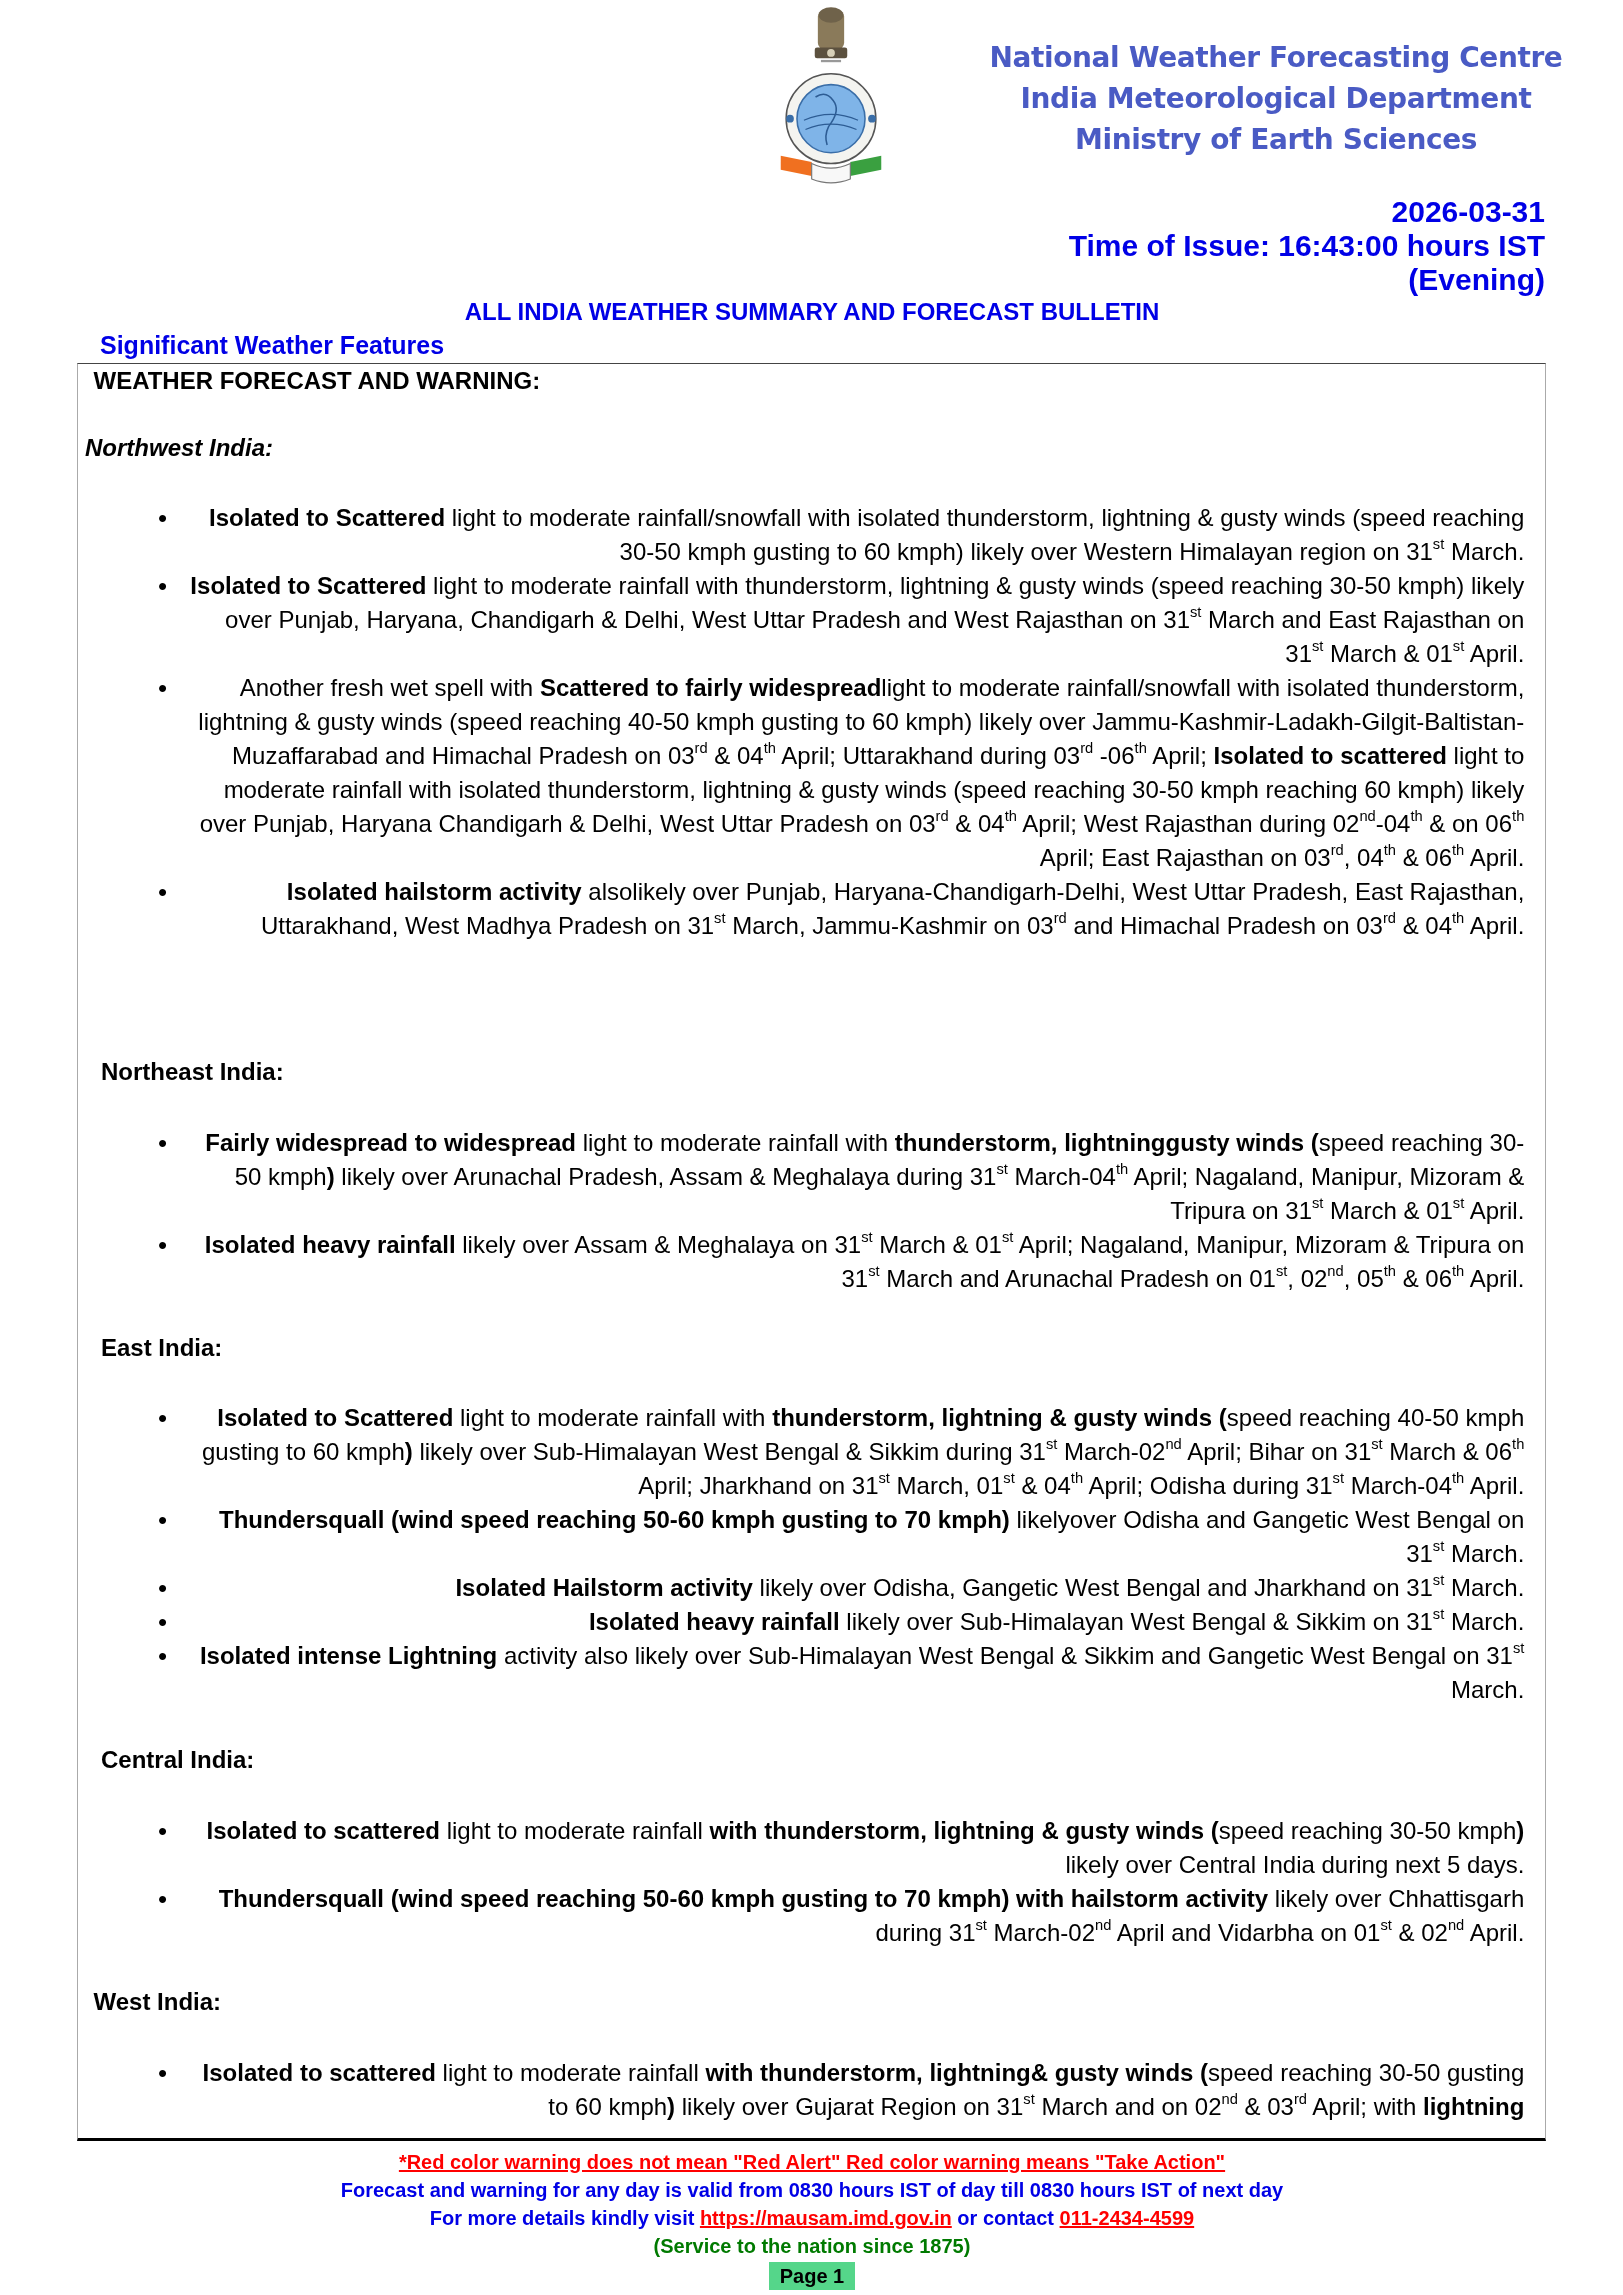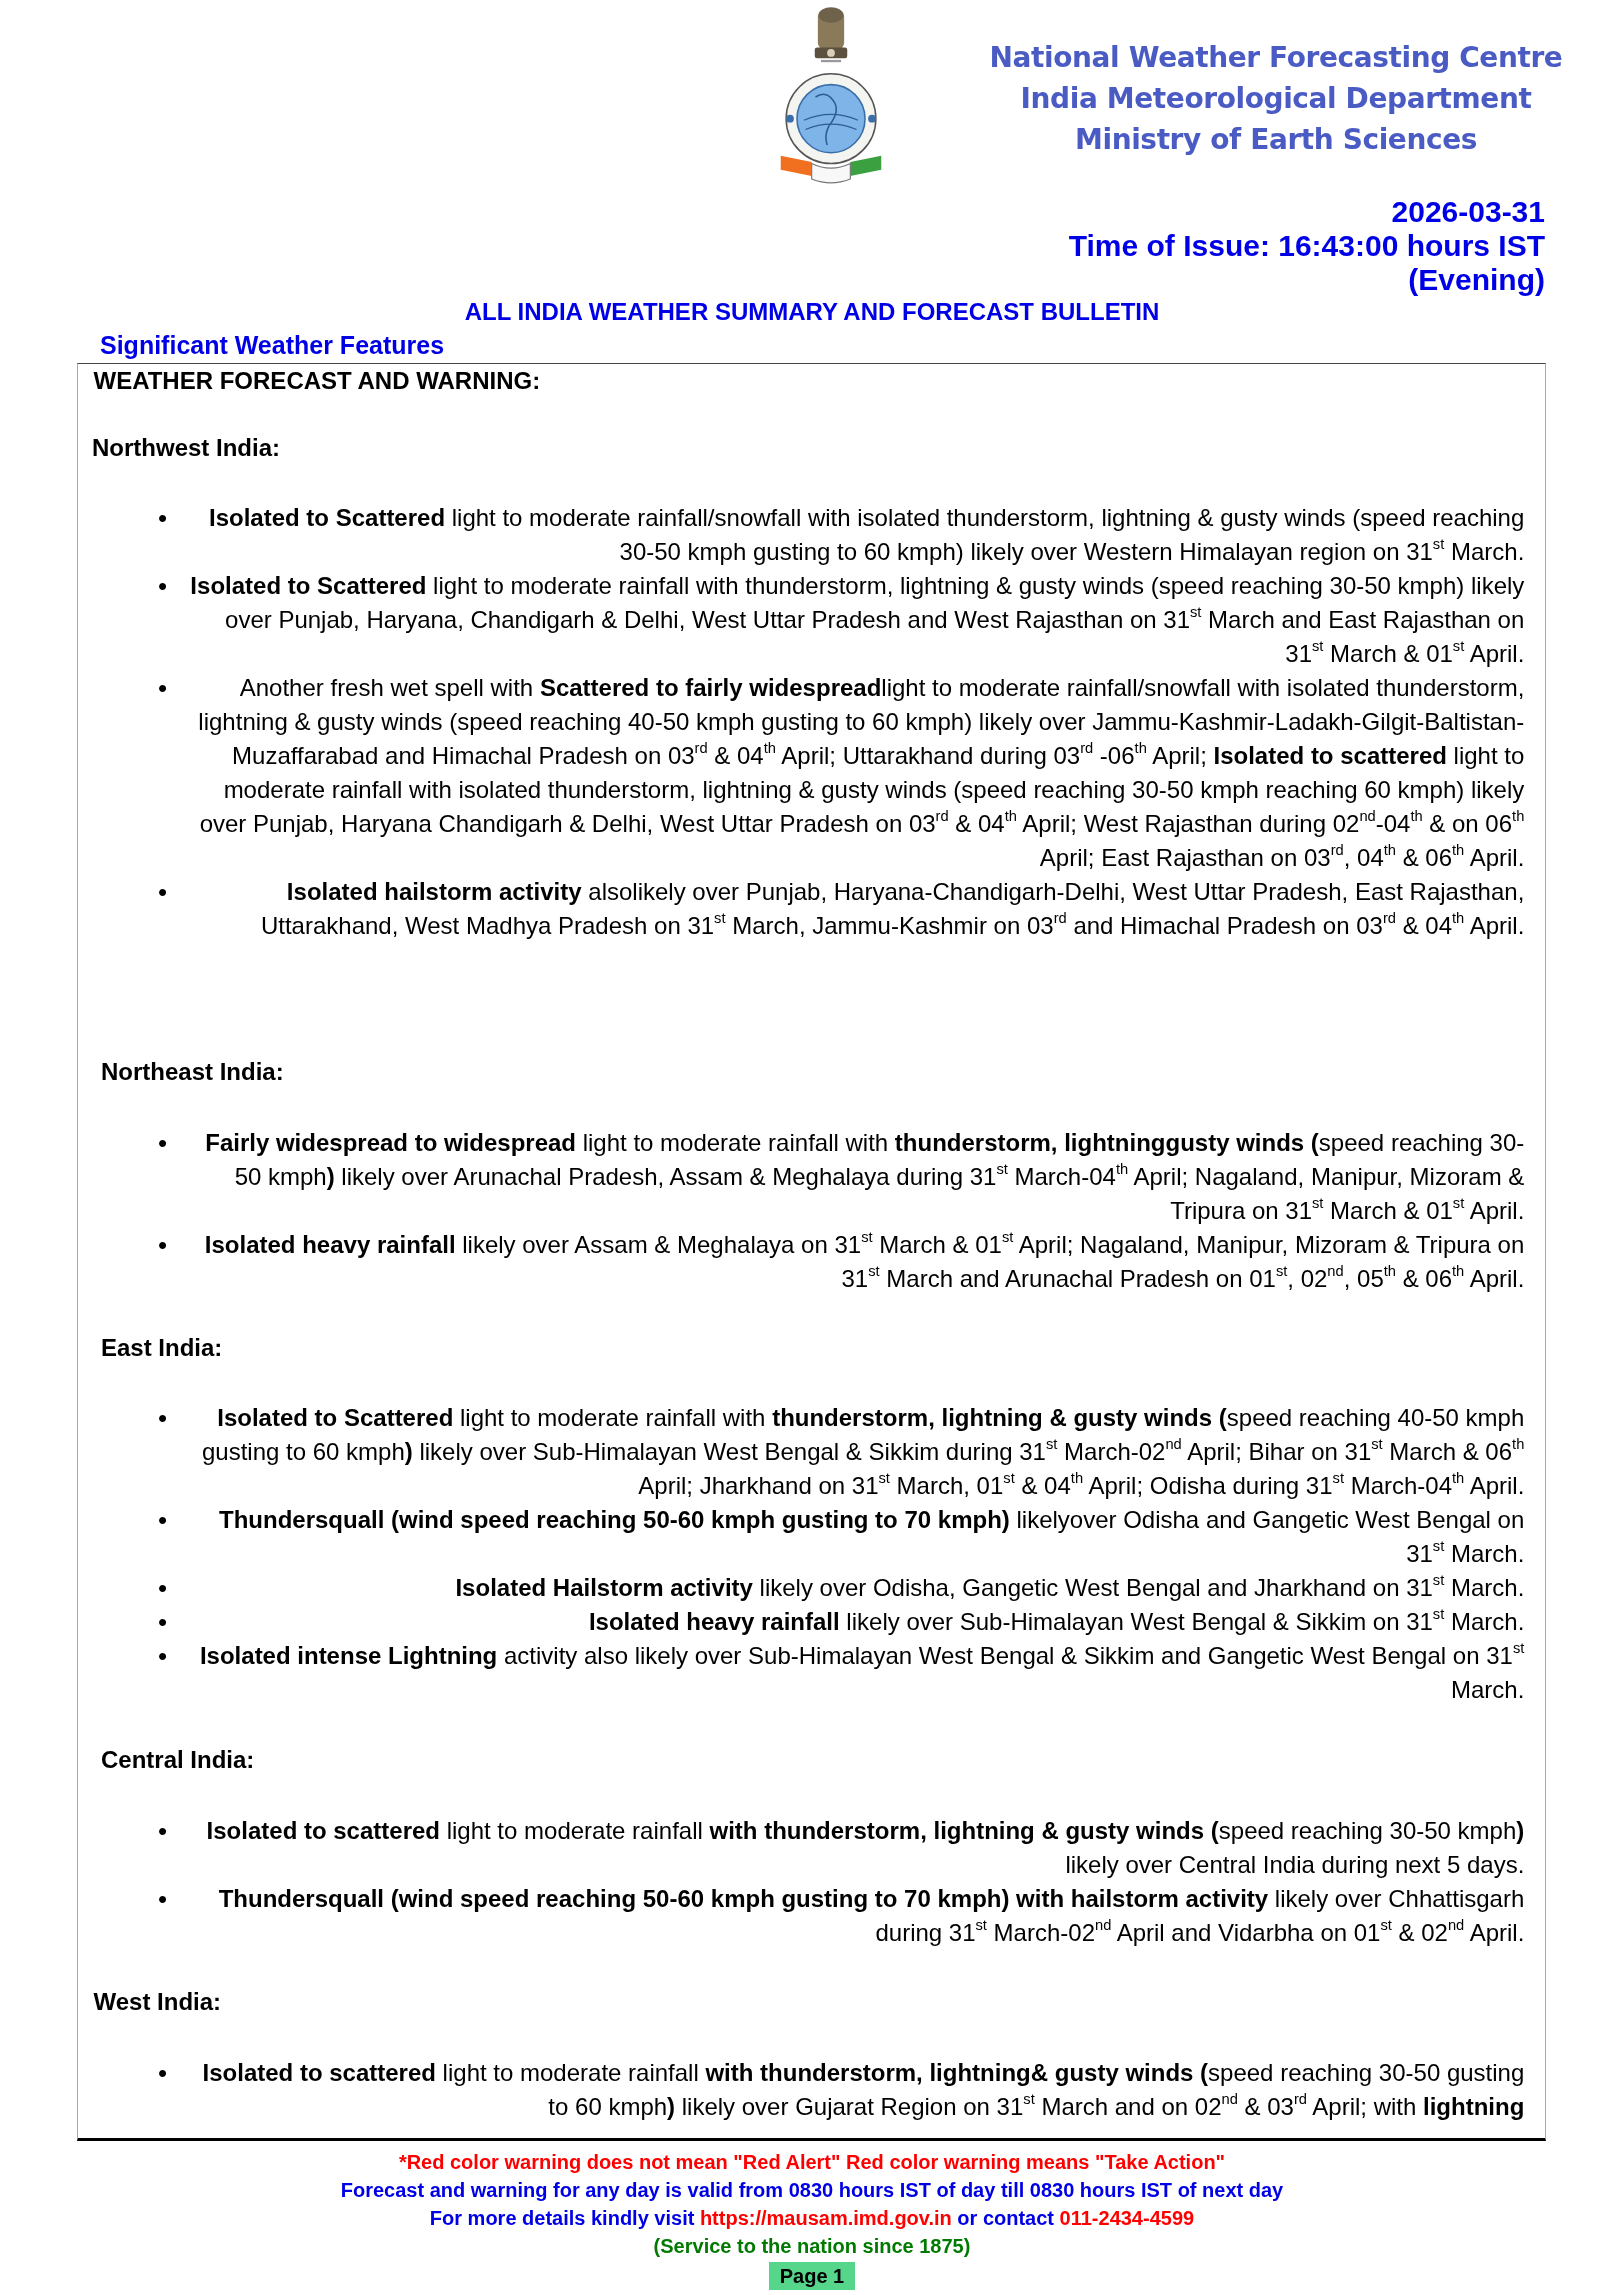--- a/index.html
+++ b/index.html
@@ -30,21 +30,21 @@
   ul.items { position: absolute; left: 0; margin: 0; padding: 0; list-style: none; width: 1454px; }
   ul.items li { position: relative; padding-left: 107px; padding-right: 7.7px; font-size: 24px;
                 line-height: 34px; }
   ul.items li::before { content: "\2022"; position: absolute; left: 80px; top: 0; font-size: 26px; }
   ul.items li b { font-weight: bold; }
   ul.items li sup { font-size: 14.7px; line-height: 0; vertical-align: 10.8px; }
 
   
   .footer { position: absolute; left: 0; width: 1624px; top: 2148px; text-align: center;
             font-weight: bold; font-size: 20px; line-height: 28px; }
-  .red { color: #ff0000; }
+  .red { color: #ff0000; text-decoration: underline; }
   .blue { color: #0000e6; }
   .green { color: #007a00; }
   .page-badge { display: inline-block; background: #55d68a; color: #000; padding: 0 10.8px;
                 font-size: 20px; line-height: 28px; margin-top: 1.5px; }
 </style>
 </head>
 <body>
 
 <div class="hdr-hindi">
 </div>
@@ -83,21 +83,21 @@
   <div>Time of Issue: 16:43:00 hours IST</div>
   <div>(Evening)</div>
 </div>
 
 <div class="bulletin-title">ALL INDIA WEATHER SUMMARY AND FORECAST BULLETIN</div>
 <div class="sig-title">Significant Weather Features</div>
 
 <div class="box">
   <div class="box-title">WEATHER FORECAST AND WARNING:</div>
 
-  <div class="region" style="left:14px; top:70px;">Northwest India:</div>
+  <div class="region" style="left:7px; top:70px;font-style:italic;">Northwest India:</div>
   <ul class="items" style="top:137px;">
       <li><b>Isolated to Scattered</b><span> light to moderate rainfall/snowfall with isolated thunderstorm, lightning &amp; gusty winds (speed reaching 30-50 kmph gusting to 60 kmph) likely over Western Himalayan region on 31</span><sup>st</sup><span> March.</span></li>
       <li><b>Isolated to Scattered</b><span> light to moderate rainfall with thunderstorm, lightning &amp; gusty winds (speed reaching 30-50 kmph) likely over Punjab, Haryana, Chandigarh &amp; Delhi, West Uttar Pradesh and West Rajasthan on 31</span><sup>st</sup><span> March and East Rajasthan on 31</span><sup>st</sup><span> March &amp; 01</span><sup>st</sup><span> April.</span></li>
       <li><span>Another fresh wet spell with </span><b>Scattered to fairly widespread</b><span>light to moderate rainfall/snowfall with isolated thunderstorm, lightning &amp; gusty winds (speed reaching 40-50 kmph gusting to 60 kmph) likely over Jammu-Kashmir-Ladakh-Gilgit-Baltistan-Muzaffarabad and Himachal Pradesh on 03</span><sup>rd</sup><span> &amp; 04</span><sup>th</sup><span> April; Uttarakhand during 03</span><sup>rd</sup><span> -06</span><sup>th</sup><span> April; </span><b>Isolated to scattered</b><span> light to moderate rainfall with isolated thunderstorm, lightning &amp; gusty winds (speed reaching 30-50 kmph reaching 60 kmph) likely over Punjab, Haryana Chandigarh &amp; Delhi, West Uttar Pradesh on 03</span><sup>rd</sup><span> &amp; 04</span><sup>th</sup><span> April; West Rajasthan during 02</span><sup>nd</sup><span>-04</span><sup>th</sup><span> &amp; on 06</span><sup>th</sup><span> April; East Rajasthan on 03</span><sup>rd</sup><span>, 04</span><sup>th</sup><span> &amp; 06</span><sup>th</sup><span> April.</span></li>
       <li><b>Isolated hailstorm activity</b><span> alsolikely over Punjab, Haryana-Chandigarh-Delhi, West Uttar Pradesh, East Rajasthan, Uttarakhand, West Madhya Pradesh on 31</span><sup>st</sup><span> March, Jammu-Kashmir on 03</span><sup>rd</sup><span> and Himachal Pradesh on 03</span><sup>rd</sup><span> &amp; 04</span><sup>th</sup><span> April.</span></li>
     </ul>
 
   <div class="region" style="left:23px; top:694px;">Northeast India:</div>
   <ul class="items" style="top:762px;">
       <li><b>Fairly widespread to widespread</b><span> light to moderate rainfall with </span><b>thunderstorm, lightninggusty winds (</b><span>speed reaching 30-50 kmph</span><b>)</b><span> likely over Arunachal Pradesh, Assam &amp; Meghalaya during 31</span><sup>st</sup><span> March-04</span><sup>th</sup><span> April; Nagaland, Manipur, Mizoram &amp; Tripura on 31</span><sup>st</sup><span> March &amp; 01</span><sup>st</sup><span> April.</span></li>

